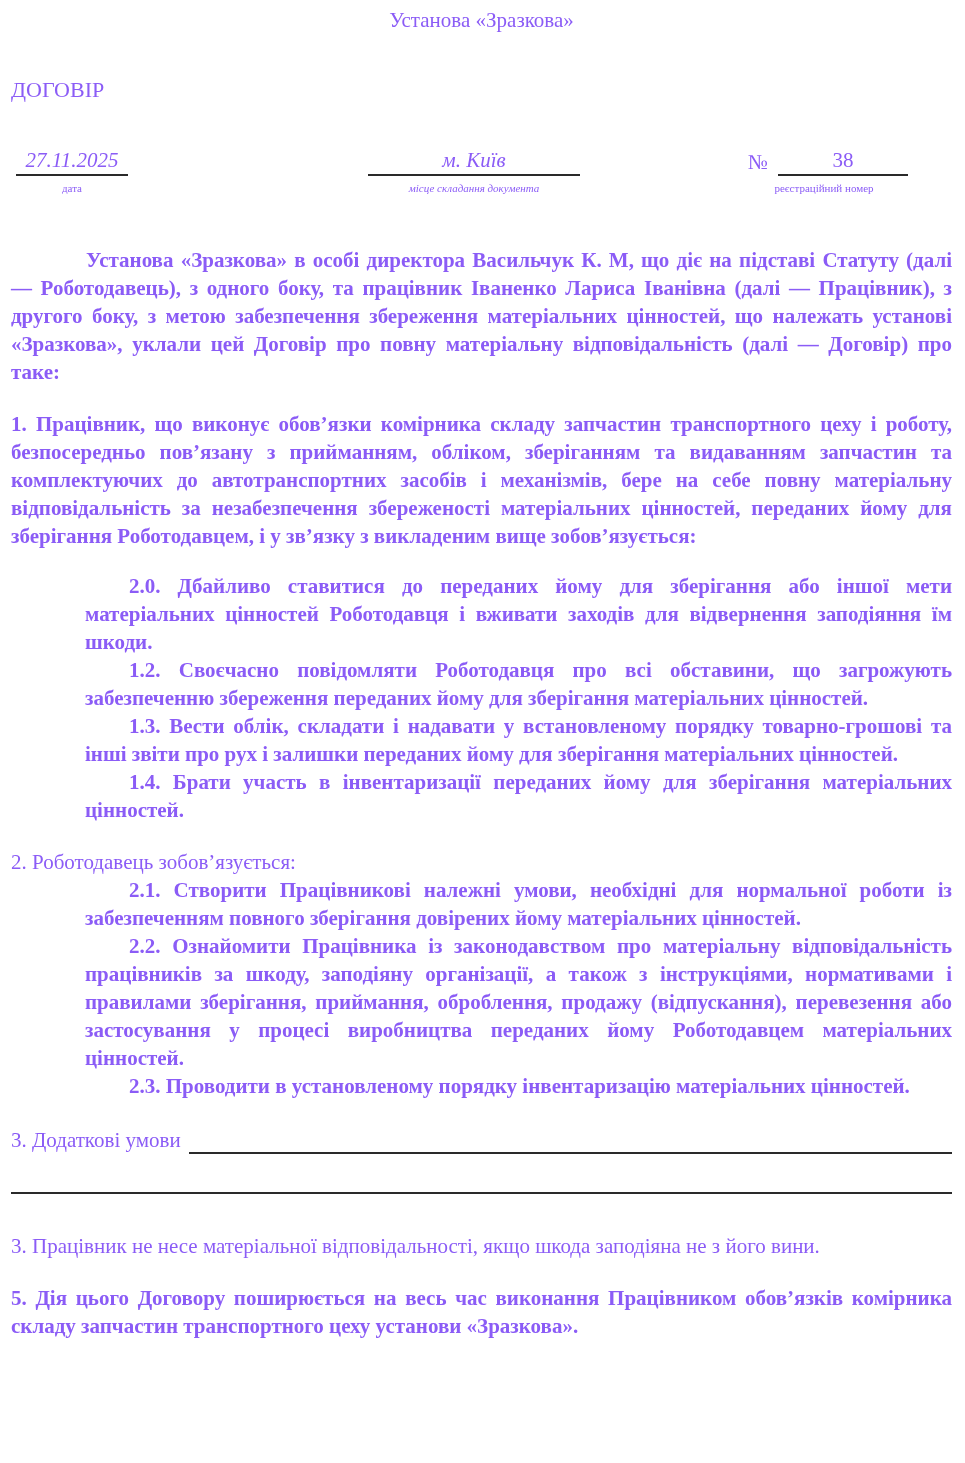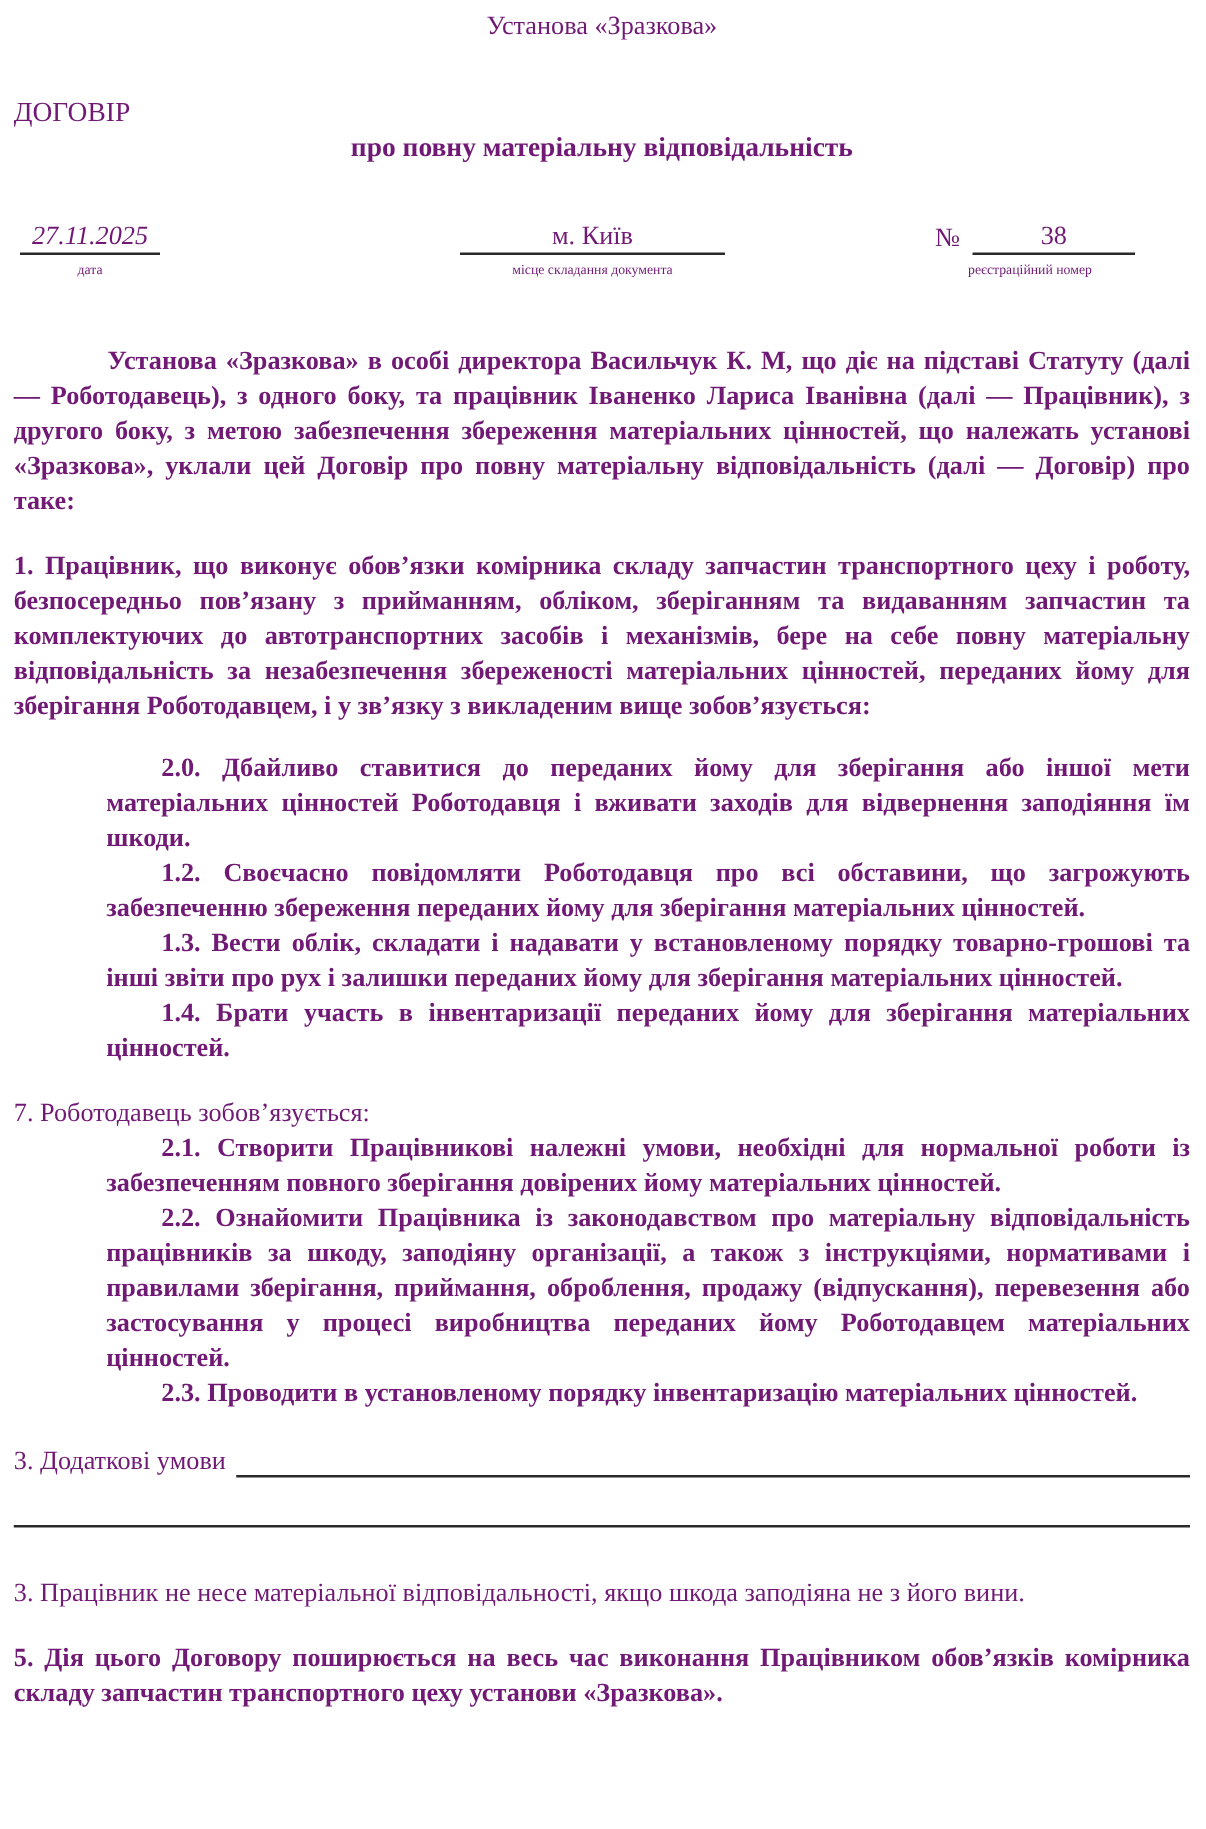--- a/index.html
+++ b/index.html
@@ -3,35 +3,35 @@
 <meta charset="utf-8">
 <style>
   html, body { margin: 0; padding: 0; background: #ffffff; }
   .page {
     position: relative;
     width: 965px;
     height: 1463px;
     box-sizing: border-box;
     padding: 6px 13px 0 11px;
     background: #ffffff;
-    color: #701a75;
+    color: #8b5cf6;
     font-family: "Liberation Serif", "DejaVu Serif", serif;
     font-size: 21px;
     line-height: 28px;
     overflow: hidden;
   }
   .org { text-align: center; }
   .doc-title { font-weight: normal; margin-top: 42px; font-size: 22px; }
   .doc-subtitle { text-align: center; font-weight: bold; font-size: 22px; }
 
   .meta-row { display: flex; align-items: flex-start; margin-top: 42px; }
   .meta-label { font-size: 11px; line-height: 20px; text-align: center; margin-top: 2px; }
   .date-col { width: 112px; margin-left: 5px; }
   .date-value { font-style: italic; text-align: center; border-bottom: 2px solid #2a2a2a; }
-  .place-col { width: 212px; margin-left: 240px; }
+  .place-col { width: 212px; margin-left: 240px; font-style: italic; }
   .place-value { text-align: center; border-bottom: 2px solid #2a2a2a; }
   .number-col { width: 168px; margin-left: 160px; }
   .number-row { display: flex; align-items: flex-end; }
   .no-sign { margin-left: 8px; }
   .number-value { flex: 1; margin-left: 10px; text-align: center; border-bottom: 2px solid #2a2a2a; }
 
   p { margin: 0; }
   .just { text-align: justify; font-weight: bold; }
   .intro { margin-top: 48px; text-indent: 75px; }
   .clause { margin-top: 24px; }
@@ -45,21 +45,20 @@
   .c5 { }
 </style>
 </head>
 <body>
 
 <div class="page">
 
   <div class="org">Установа «Зразкова»</div>
 
   <div class="doc-title">ДОГОВІР</div>
-  <div class="doc-subtitle">про повну матеріальну відповідальність</div>
 
   <div class="meta-row">
     <div class="date-col">
       <div class="date-value">27.11.2025</div>
       <div class="meta-label">дата</div>
     </div>
     <div class="place-col">
       <div class="place-value">м. Київ</div>
       <div class="meta-label">місце складання документа</div>
     </div>
@@ -73,21 +72,21 @@
   </div>
 
   <p class="intro just">Установа «Зразкова» в особі директора Васильчук К. М, що діє на підставі Статуту (далі — Роботодавець), з одного боку, та працівник Іваненко Лариса Іванівна (далі — Працівник), з другого боку, з метою забезпечення збереження матеріальних цінностей, що належать установі «Зразкова», уклали цей Договір про повну матеріальну відповідальність (далі — Договір) про таке:</p>
 
   <p class="clause just">1. Працівник, що виконує обов’язки комірника складу запчастин транспортного цеху і роботу, безпосередньо пов’язану з прийманням, обліком, зберіганням та видаванням запчастин та комплектуючих до автотранспортних засобів і механізмів, бере на себе повну матеріальну відповідальність за незабезпечення збереженості матеріальних цінностей, переданих йому для зберігання Роботодавцем, і у зв’язку з викладеним вище зобов’язується:</p>
   <p class="sub just gap-top">2.0. Дбайливо ставитися до переданих йому для зберігання або іншої мети матеріальних цінностей Роботодавця і вживати заходів для відвернення заподіяння їм шкоди.</p>
   <p class="sub just">1.2. Своєчасно повідомляти Роботодавця про всі обставини, що загрожують забезпеченню збереження переданих йому для зберігання матеріальних цінностей.</p>
   <p class="sub just">1.3. Вести облік, складати і надавати у встановленому порядку товарно-грошові та інші звіти про рух і залишки переданих йому для зберігання матеріальних цінностей.</p>
   <p class="sub just">1.4. Брати участь в інвентаризації переданих йому для зберігання матеріальних цінностей.</p>
 
-  <p class="clause">7. Роботодавець зобов’язується:</p>
+  <p class="clause">2. Роботодавець зобов’язується:</p>
   <p class="sub just">2.1. Створити Працівникові належні умови, необхідні для нормальної роботи із забезпеченням повного зберігання довірених йому матеріальних цінностей.</p>
   <p class="sub just">2.2. Ознайомити Працівника із законодавством про матеріальну відповідальність працівників за шкоду, заподіяну організації, а також з інструкціями, нормативами і правилами зберігання, приймання, оброблення, продажу (відпускання), перевезення або застосування у процесі виробництва переданих йому Роботодавцем матеріальних цінностей.</p>
   <p class="sub just">2.3. Проводити в установленому порядку інвентаризацію матеріальних цінностей.</p>
 
   <div class="c3-row">
     <span>3. Додаткові умови</span>
     <span class="c3-fill"></span>
   </div>
   <div class="full-line"></div>
 

